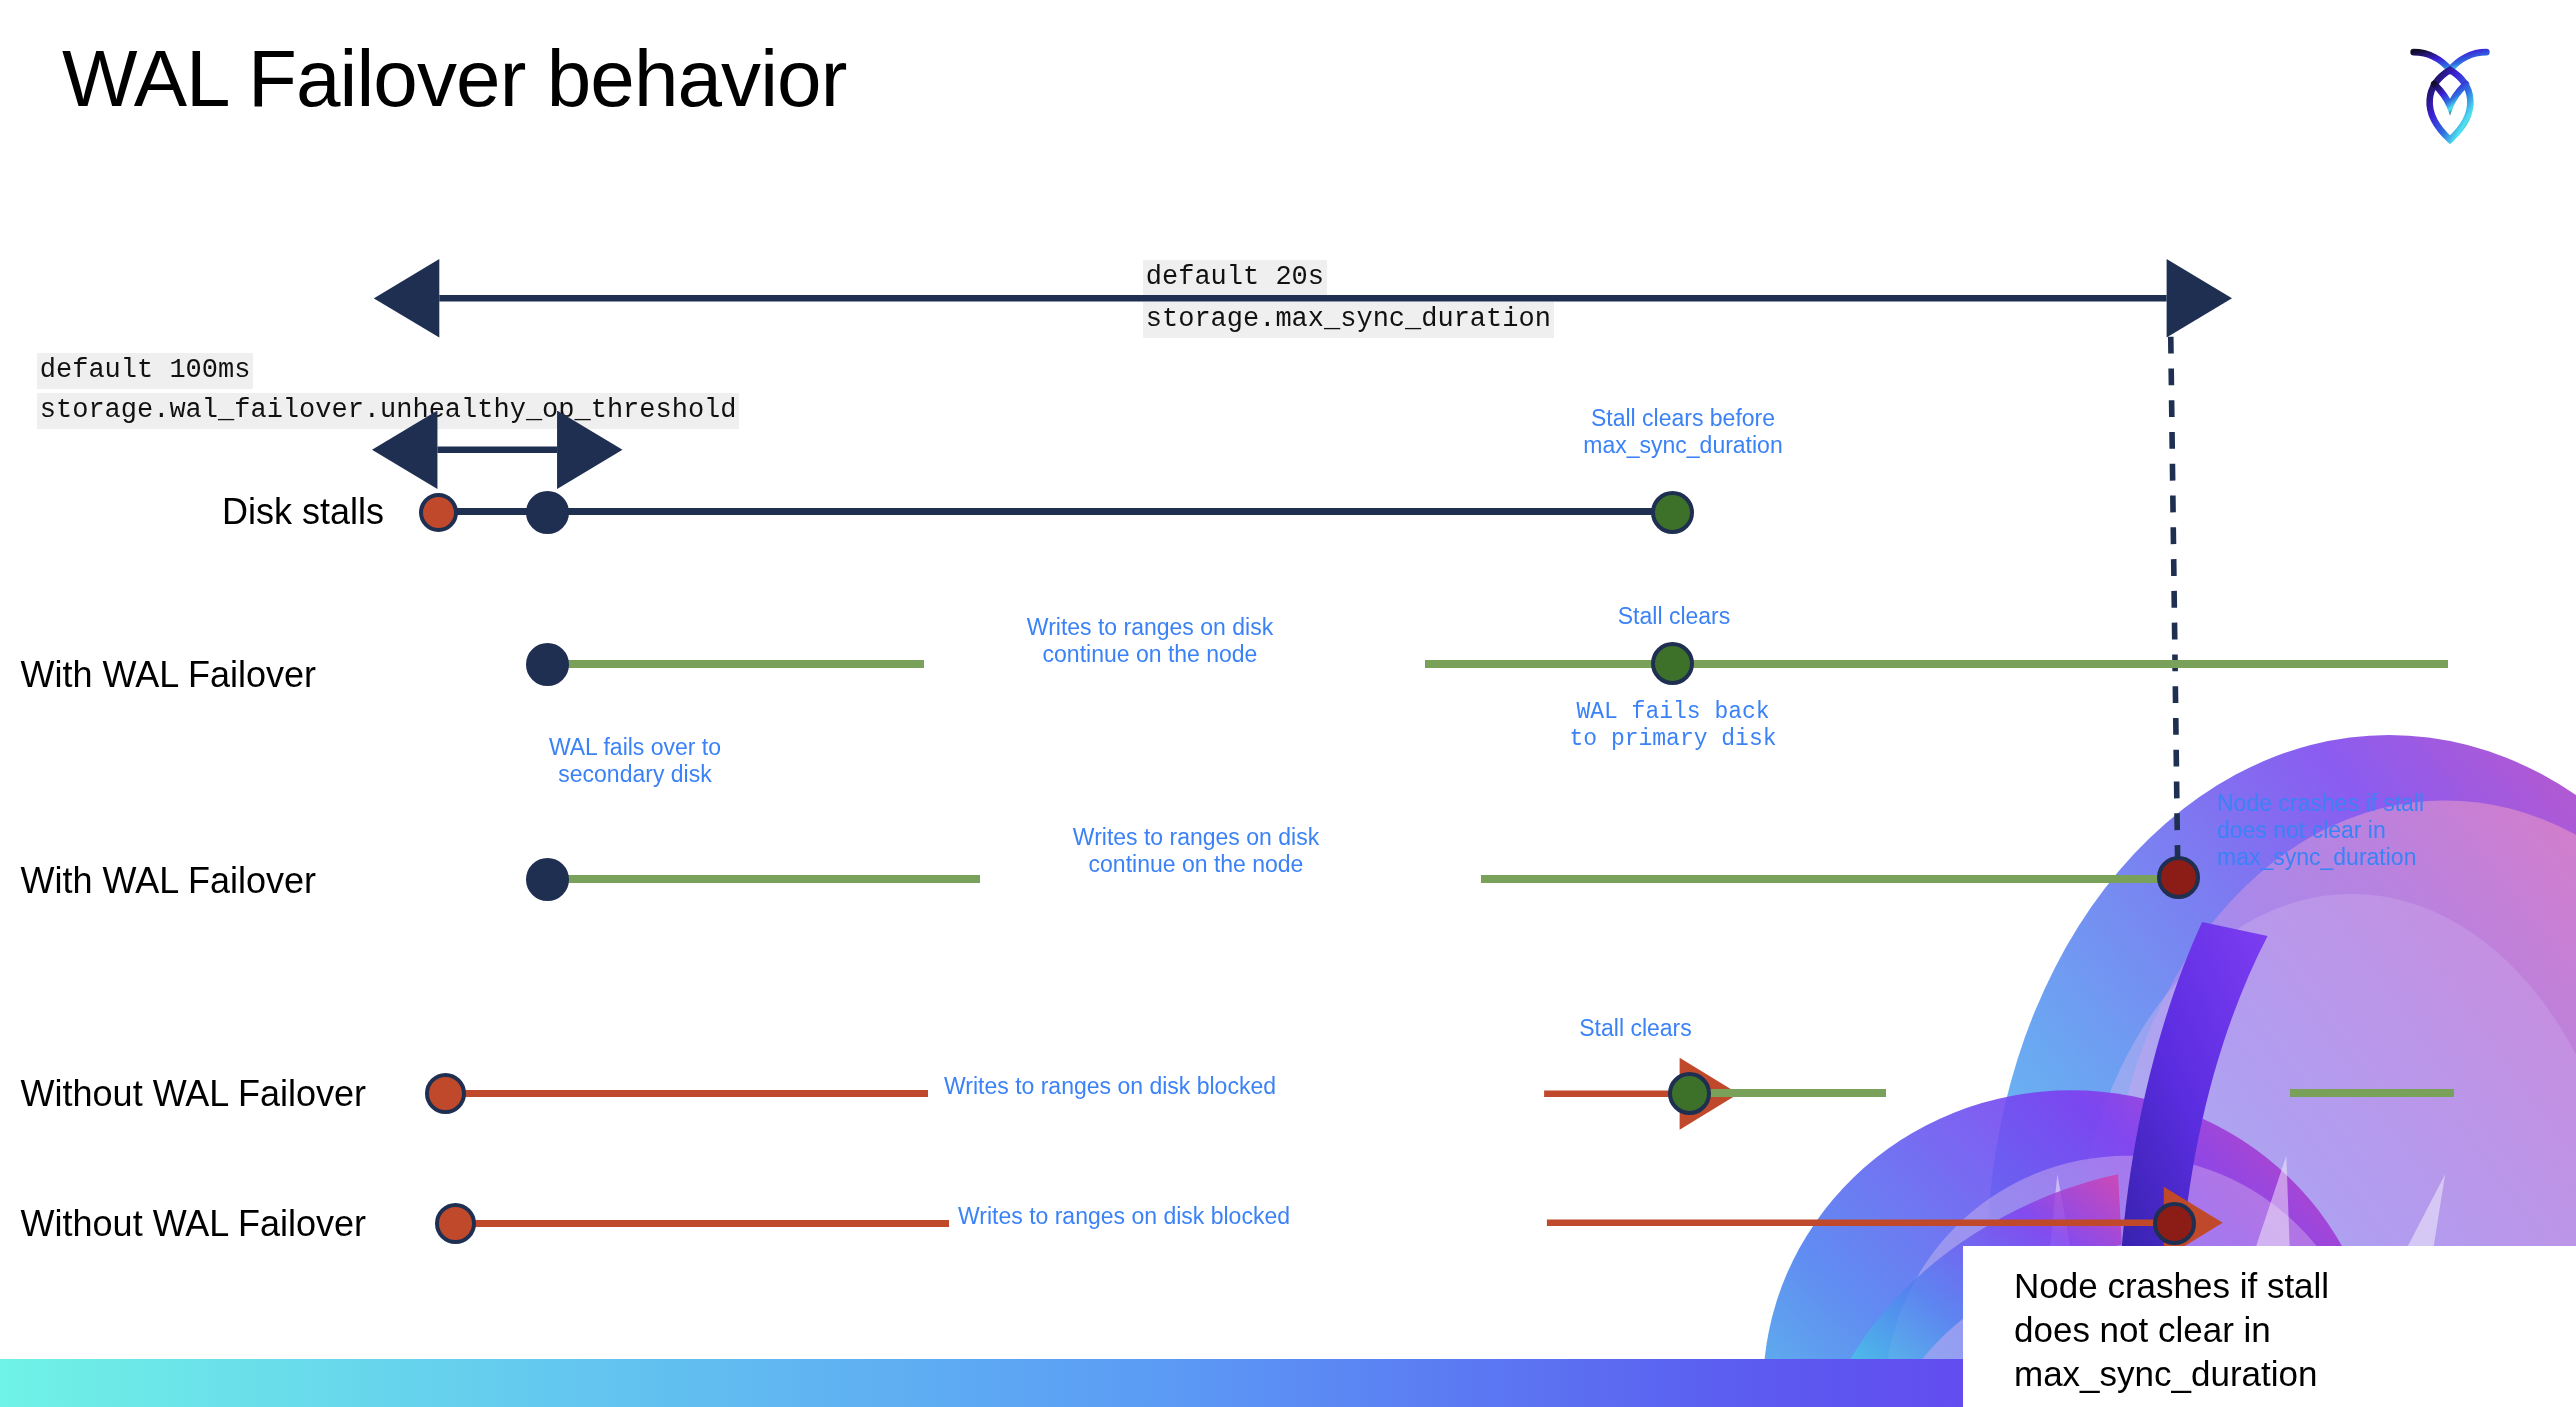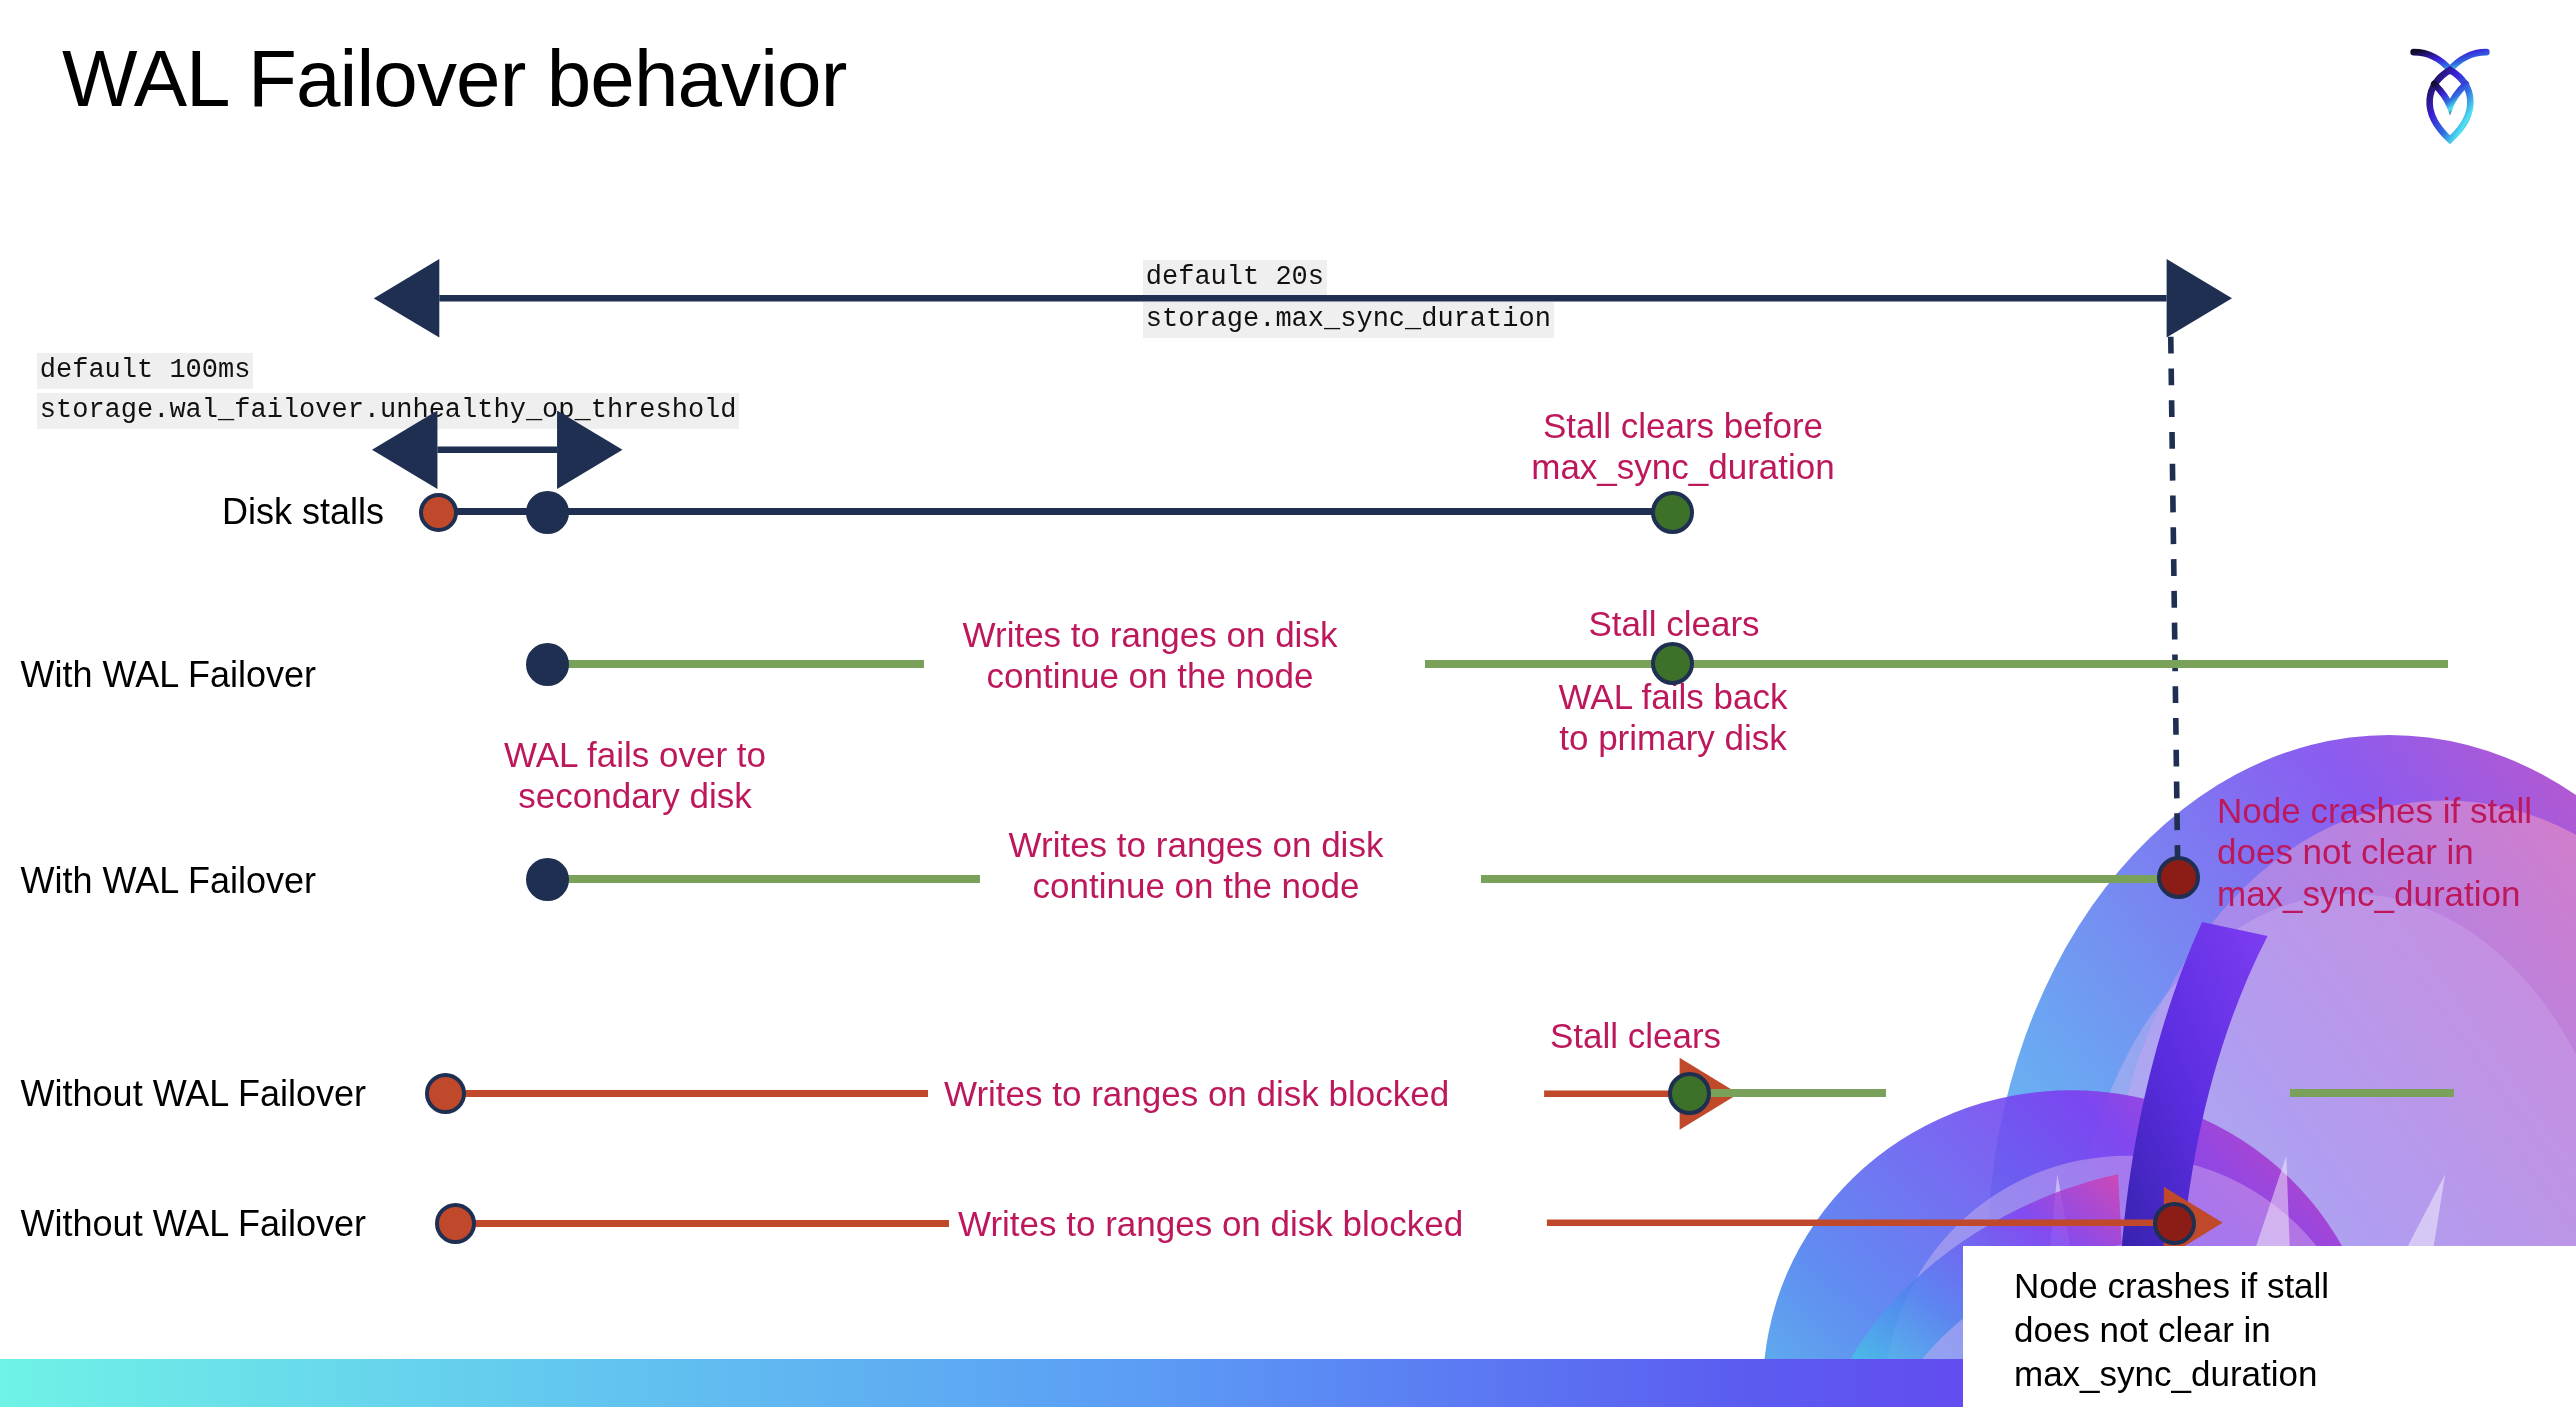--- a/index.html
+++ b/index.html
@@ -36,23 +36,23 @@
     background:#efefef;
     color:#111;
     white-space:nowrap;
     position:absolute;
     line-height:1.25;
     padding:0.9px 2.8px;
   }
   
   .ann{
     position:absolute;
-    font-size:35px;
+    font-size:23px;
     line-height:1.18;
-    color:#be185d;
+    color:#3b82f6;
     white-space:pre-line;
   }
   .ann.c{text-align:center;}
   .ann.l{text-align:left;}
   
   .rowlabel{
     position:absolute;
     font-size:36px;
     color:#000;
     white-space:nowrap;
@@ -209,21 +209,21 @@
   <div class="seg green z5" style="left:547px;top:660px;width:377px;"></div>
   <div class="seg green z5" style="left:1425px;top:660px;width:1023px;"></div>
   <div class="dot navy z5" style="left:526px;top:643px;width:43px;height:43px;"></div>
   <div class="dot green z5" style="left:1651px;top:642px;width:43px;height:43px;"></div>
 
   <div class="ann c" style="left:467px;top:694px;width:336px;margin-top:40px;">WAL fails over to
 secondary disk</div>
   <div class="ann c" style="left:935px;top:614px;width:430px;">Writes to ranges on disk
 continue on the node</div>
   <div class="ann c" style="left:1529px;top:603px;width:290px;">Stall clears</div>
-  <div class="ann c" style="left:1514px;top:676px;width:318px;">WAL fails  back
+  <div class="ann c" style="left:1514px;top:699px;width:318px;font-family:Liberation Mono, monospace;">WAL fails  back
 to primary disk</div>
 
   <div class="rowlabel" style="left:20.6px;top:860px;">With WAL Failover</div>
   <div class="seg green z5" style="left:547px;top:875px;width:433px;"></div>
   <div class="seg green z5" style="left:1481px;top:875px;width:692px;"></div>
   <div class="dot navy z5" style="left:526px;top:858px;width:43px;height:43px;"></div>
   <div class="dot darkred z5" style="left:2157px;top:856px;width:43px;height:43px;"></div>
 
   <div class="ann c" style="left:981px;top:824px;width:430px;">Writes to ranges on disk
 continue on the node</div>

